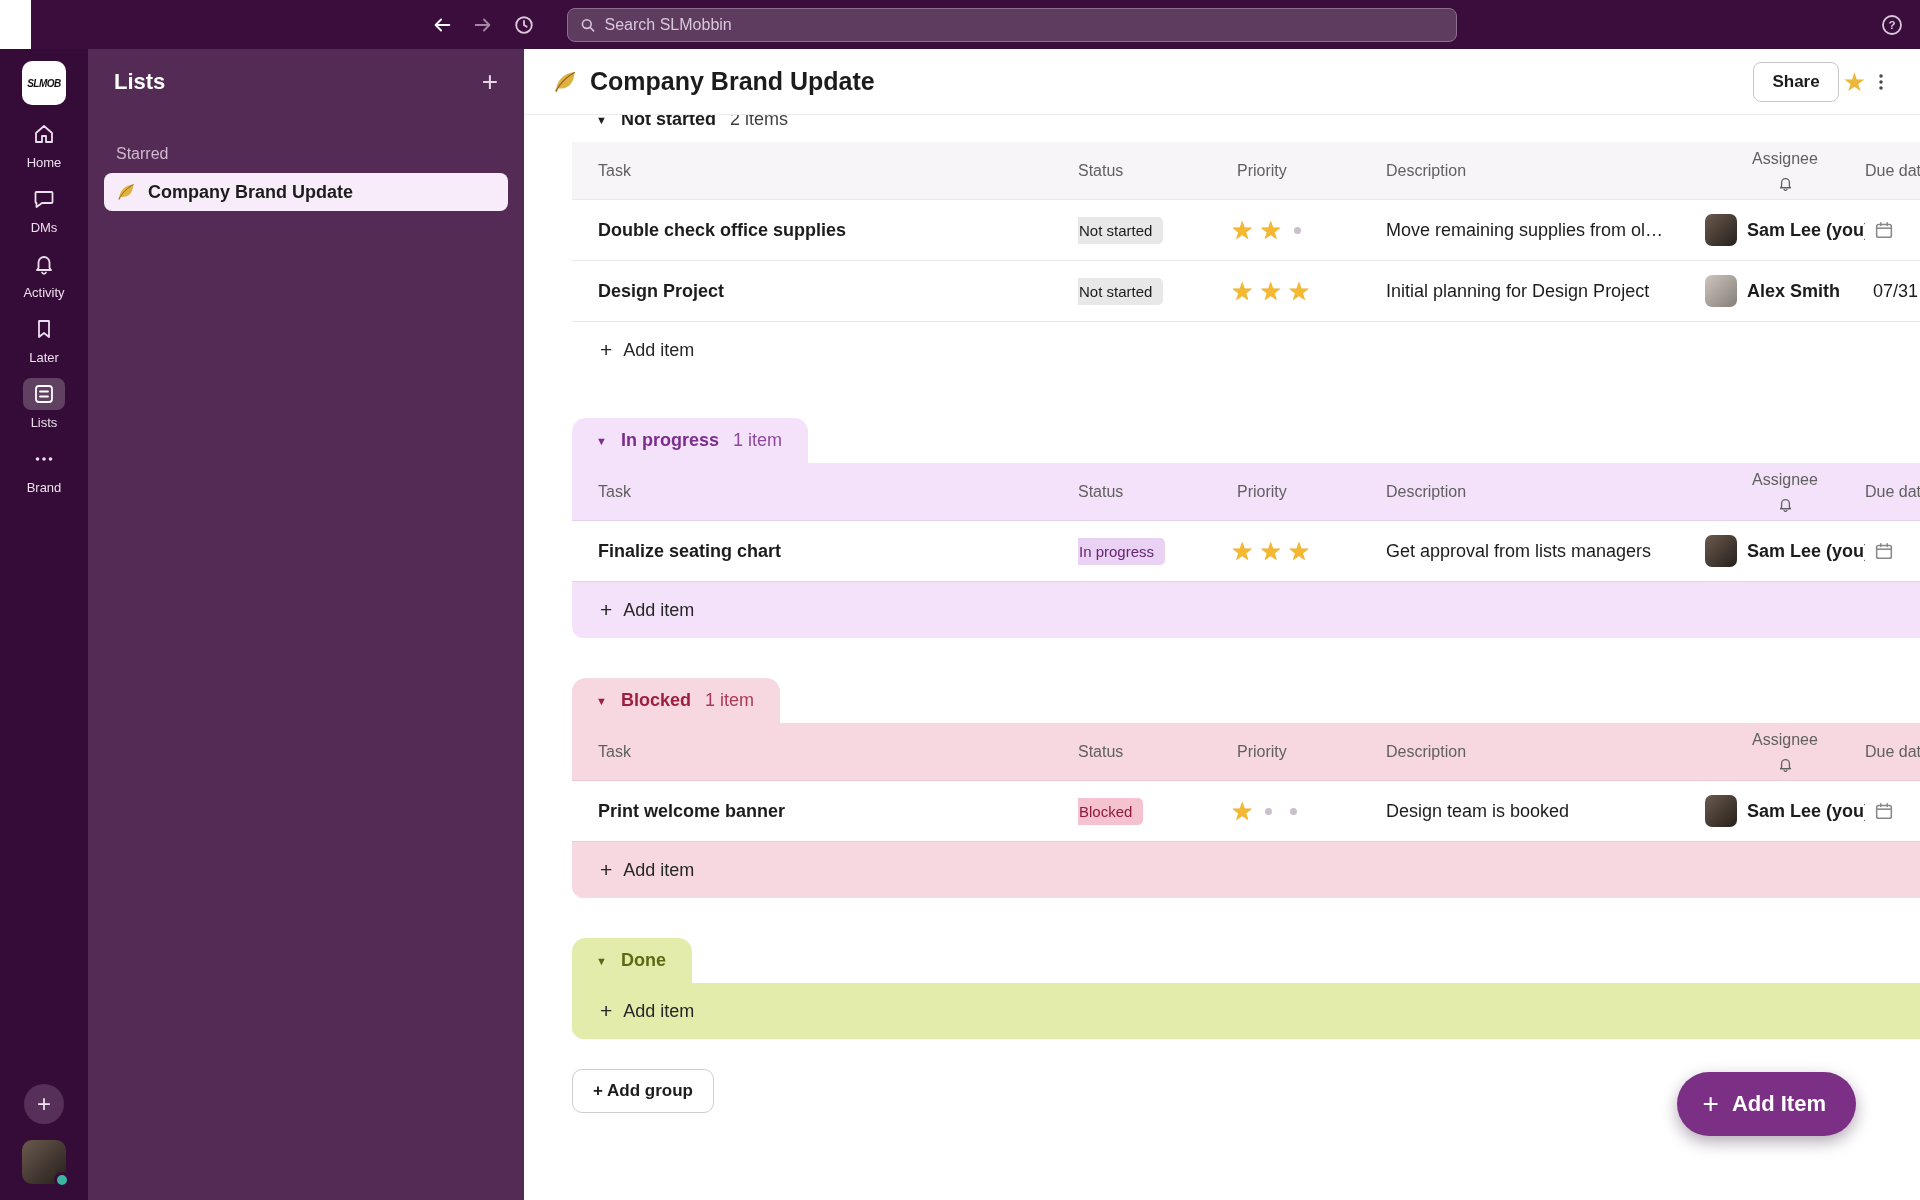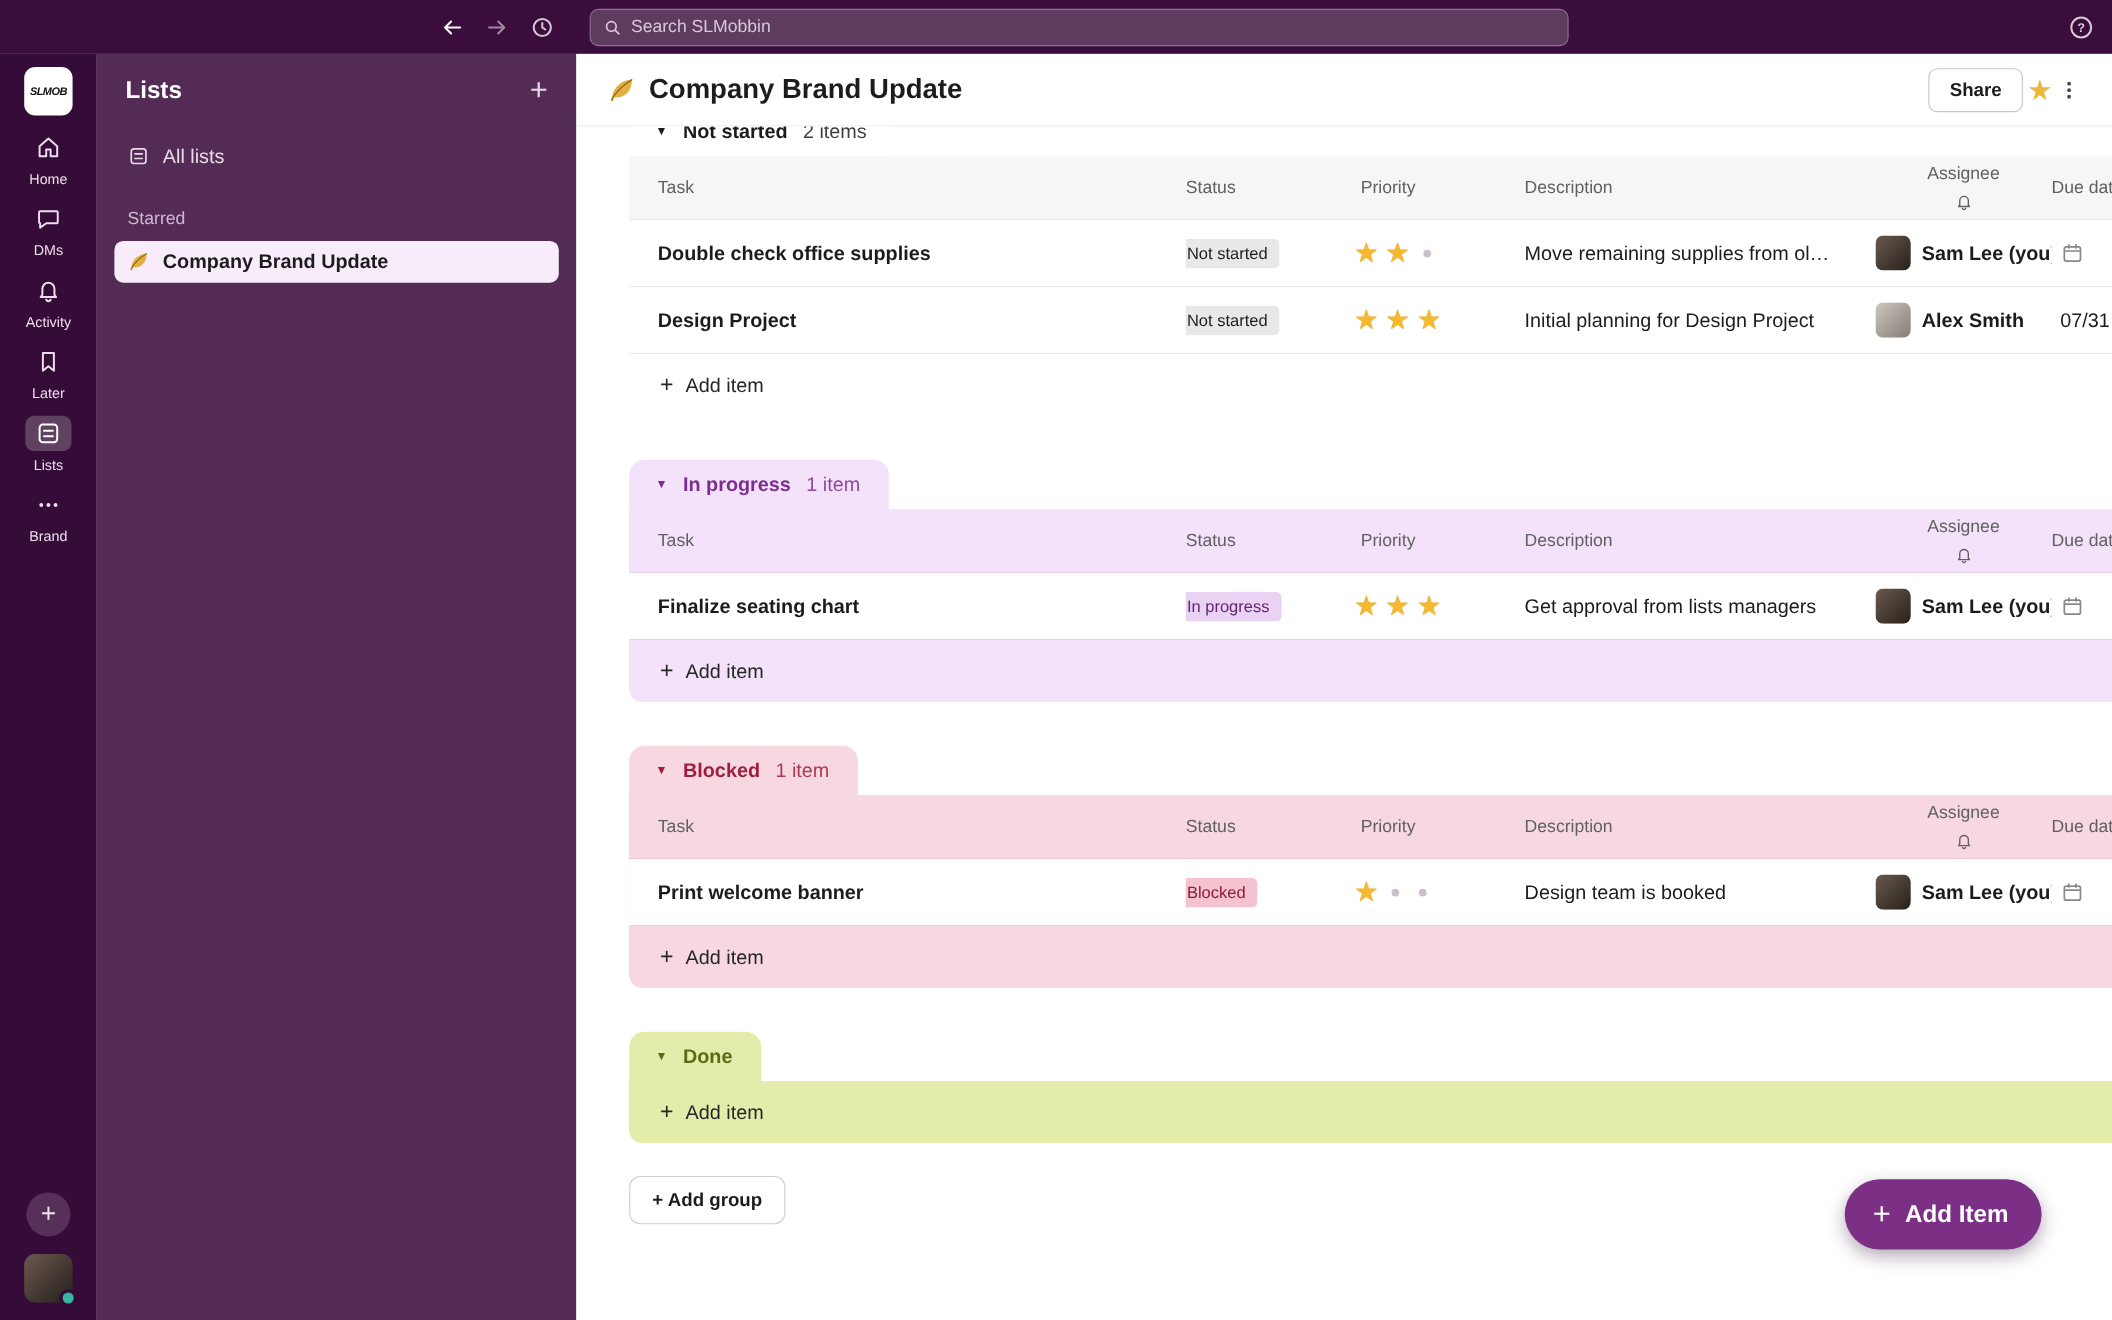--- a/index.html
+++ b/index.html
@@ -1,21 +1,21 @@
 <!DOCTYPE html>
 <html><head>
 <meta charset="utf-8">
 <style>
   * { margin:0; padding:0; box-sizing:border-box; }
   html,body { width:1920px; height:1200px; overflow:hidden; }
   body { font-family:"Liberation Sans","DejaVu Sans",sans-serif; background:#fff; color:#1d1c1d; }
   .app { width:1920px; height:1200px; display:flex; flex-direction:column; }
 
   
-  .topbar { height:49px; background:#3a0d3c; display:flex; align-items:center; flex:none; }
+  .topbar { height:49px; background:#3a0d3c; display:flex; align-items:center; flex:none;margin-left:31px; }
   .nav-btns { display:flex; gap:13px; margin-left:397px; align-items:center; }
   .nav-btn { width:28px; height:28px; display:flex; align-items:center; justify-content:center; border-radius:6px; cursor:pointer; }
   .search { margin-left:29px; width:890px; height:34px; background:#5e3c60; border:1px solid #8d6f8e; border-radius:8px; display:flex; align-items:center; padding:0 12px; gap:9px; }
   .search input { background:transparent; border:none; outline:none; color:#efe3f0; font-size:16px; width:100%; font-family:inherit; }
   .search input::placeholder { color:#d9c8db; }
   .help-btn { margin-left:auto; margin-right:14px; width:28px; height:28px; display:flex; align-items:center; justify-content:center; }
 
   
   .body-row { flex:1; display:flex; min-height:0; }
 
@@ -197,28 +197,20 @@
       <div class="rail-avatar">
           <span class="status-dot"></span>
         </div>
     </nav>
 
     <aside class="sidebar">
       <div class="sb-header">
         <div class="sb-title">Lists</div>
         <div class="sb-plus">+</div>
       </div>
-      <div class="sb-item" style="margin-top:8px;">
-        <svg width="20" height="20" viewBox="0 0 24 24">
-            <rect x="4" y="4" width="16" height="16" rx="3" fill="none" stroke="#e9dcea" stroke-width="1.8"></rect>
-            <line x1="8" y1="9.5" x2="16" y2="9.5" stroke="#e9dcea" stroke-width="1.8" stroke-linecap="round"></line>
-            <line x1="8" y1="14.5" x2="16" y2="14.5" stroke="#e9dcea" stroke-width="1.8" stroke-linecap="round"></line>
-          </svg>
-        <span>All lists</span>
-      </div>
       <div class="sb-section">Starred</div>
       <div class="sb-item active">
         <svg width="20" height="20" viewBox="0 0 24 24">
             <path d="M21 3c-7 .3-13 4-16 11l-2 7 1.6.5 1-3.6c6.2 1 12-2.2 14-8.2.8-2.3 1.2-4.5 1.4-6.7z" fill="#e0b13e"></path>
             <path d="M3.5 20.5C8 12 14 7 21 3" stroke="#8a6320" stroke-width="1.1" fill="none"></path>
           </svg>
         <span>Company Brand Update</span>
       </div>
     </aside>
 

